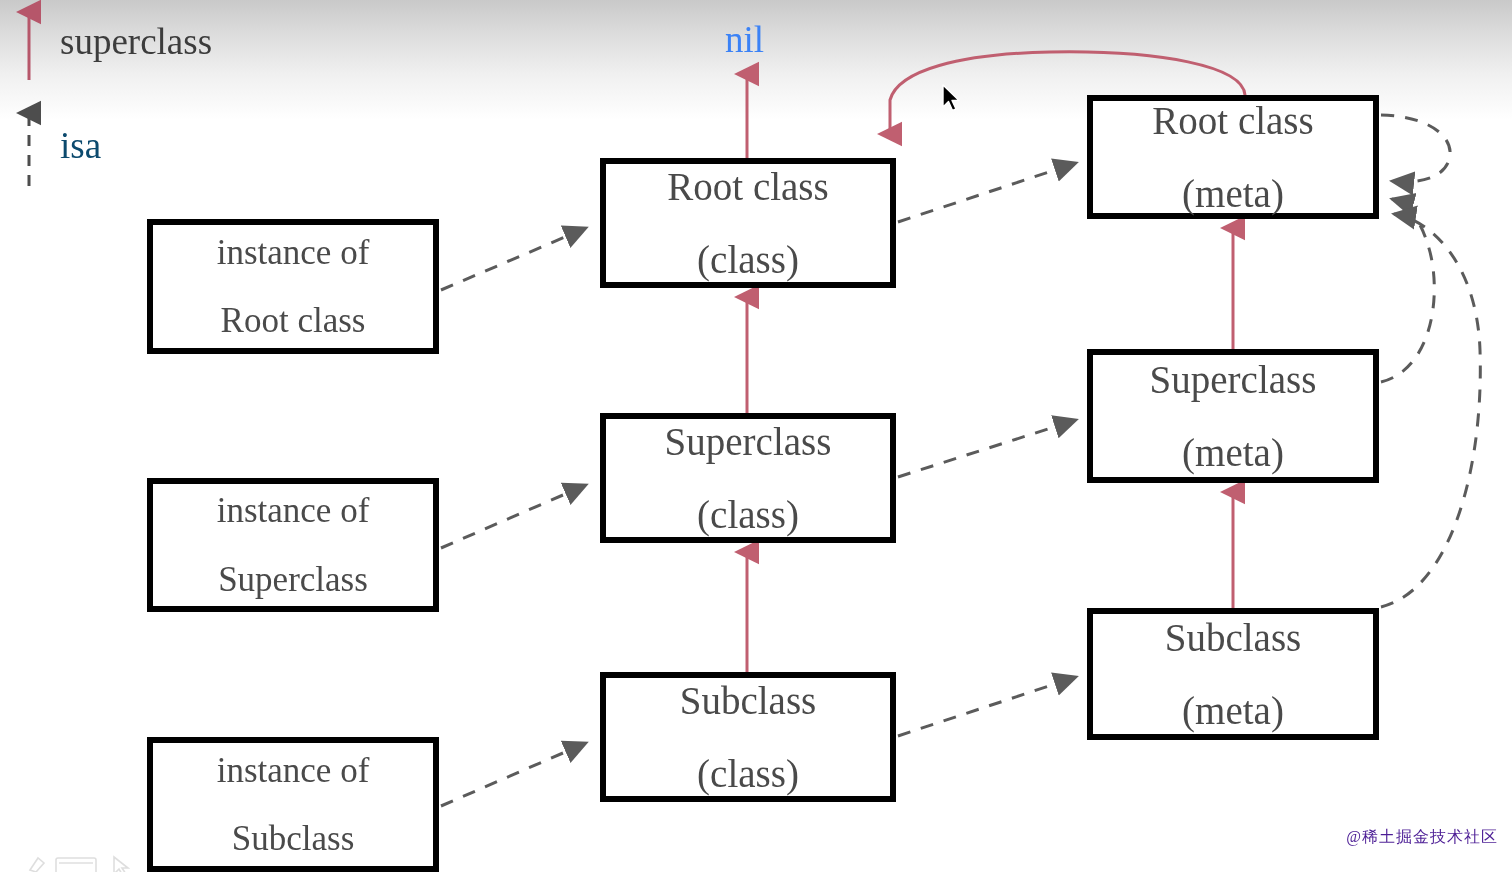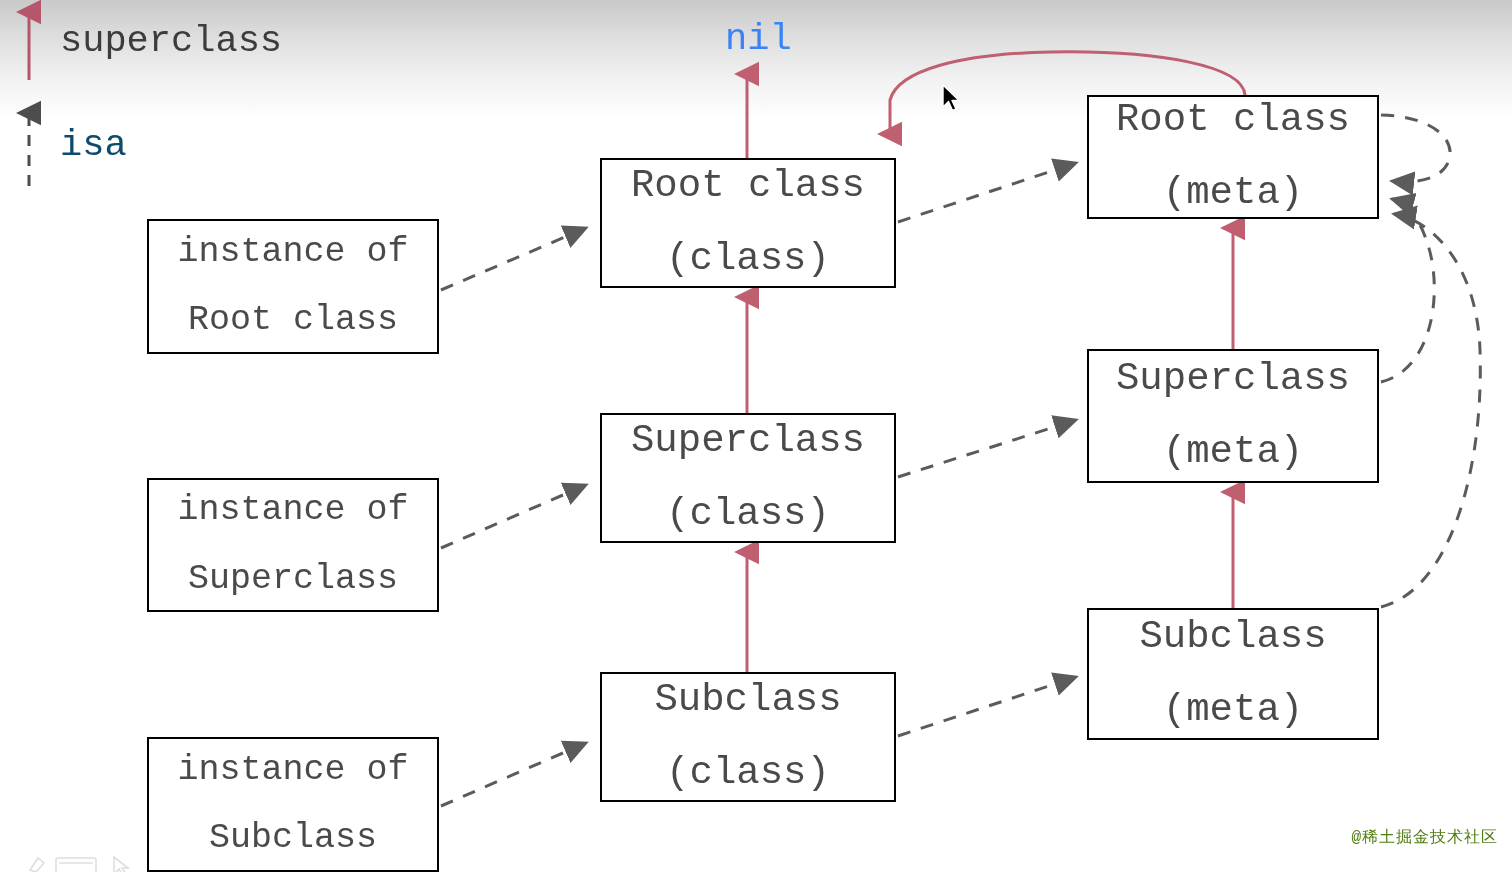--- a/index.html
+++ b/index.html
@@ -6,41 +6,41 @@
     margin: 0;
     padding: 0;
     background: #ffffff;
   }
   #stage {
     position: relative;
     width: 1512px;
     height: 872px;
     overflow: hidden;
     background: #ffffff;
-    font-family: Liberation Mono, monospace;
+    font-family: Liberation Serif, serif;
   }
   
   #top-gradient {
     position: absolute;
     left: 0; top: 0;
     width: 1512px;
     height: 120px;
     background: linear-gradient(to bottom, #c9c9c9 0%, #dcdcdc 28%, #f0f0f0 62%, #ffffff 100%);
     pointer-events: none;
   }
   #edges {
     position: absolute;
     left: 0; top: 0;
     width: 1512px;
     height: 872px;
   }
   .node {
     position: absolute;
     box-sizing: border-box;
-    border: 2px solid #000000;
+    border: 6px solid #000000;
     background: #ffffff;
     display: flex;
     flex-direction: column;
     align-items: center;
     justify-content: center;
     color: #4a4a4a;
     line-height: 1.12;
     text-align: center;
     white-space: nowrap;
     gap: 29px;
@@ -79,21 +79,21 @@
   #legend-isa-text {
     left: 60px; top: 124px; font-size: 37px; color: #0c4a6e;
   }
 
   
   #watermark {
     position: absolute;
     right: 14px;
     bottom: 24px;
     font-size: 16px;
-    color: #4d7c0f;
+    color: #4c1d95;
     letter-spacing: 1px;
     white-space: nowrap;
   }
 
   
   #player-chrome {
     position: absolute;
     left: 28px;
     bottom: 0px;
     width: 140px;

